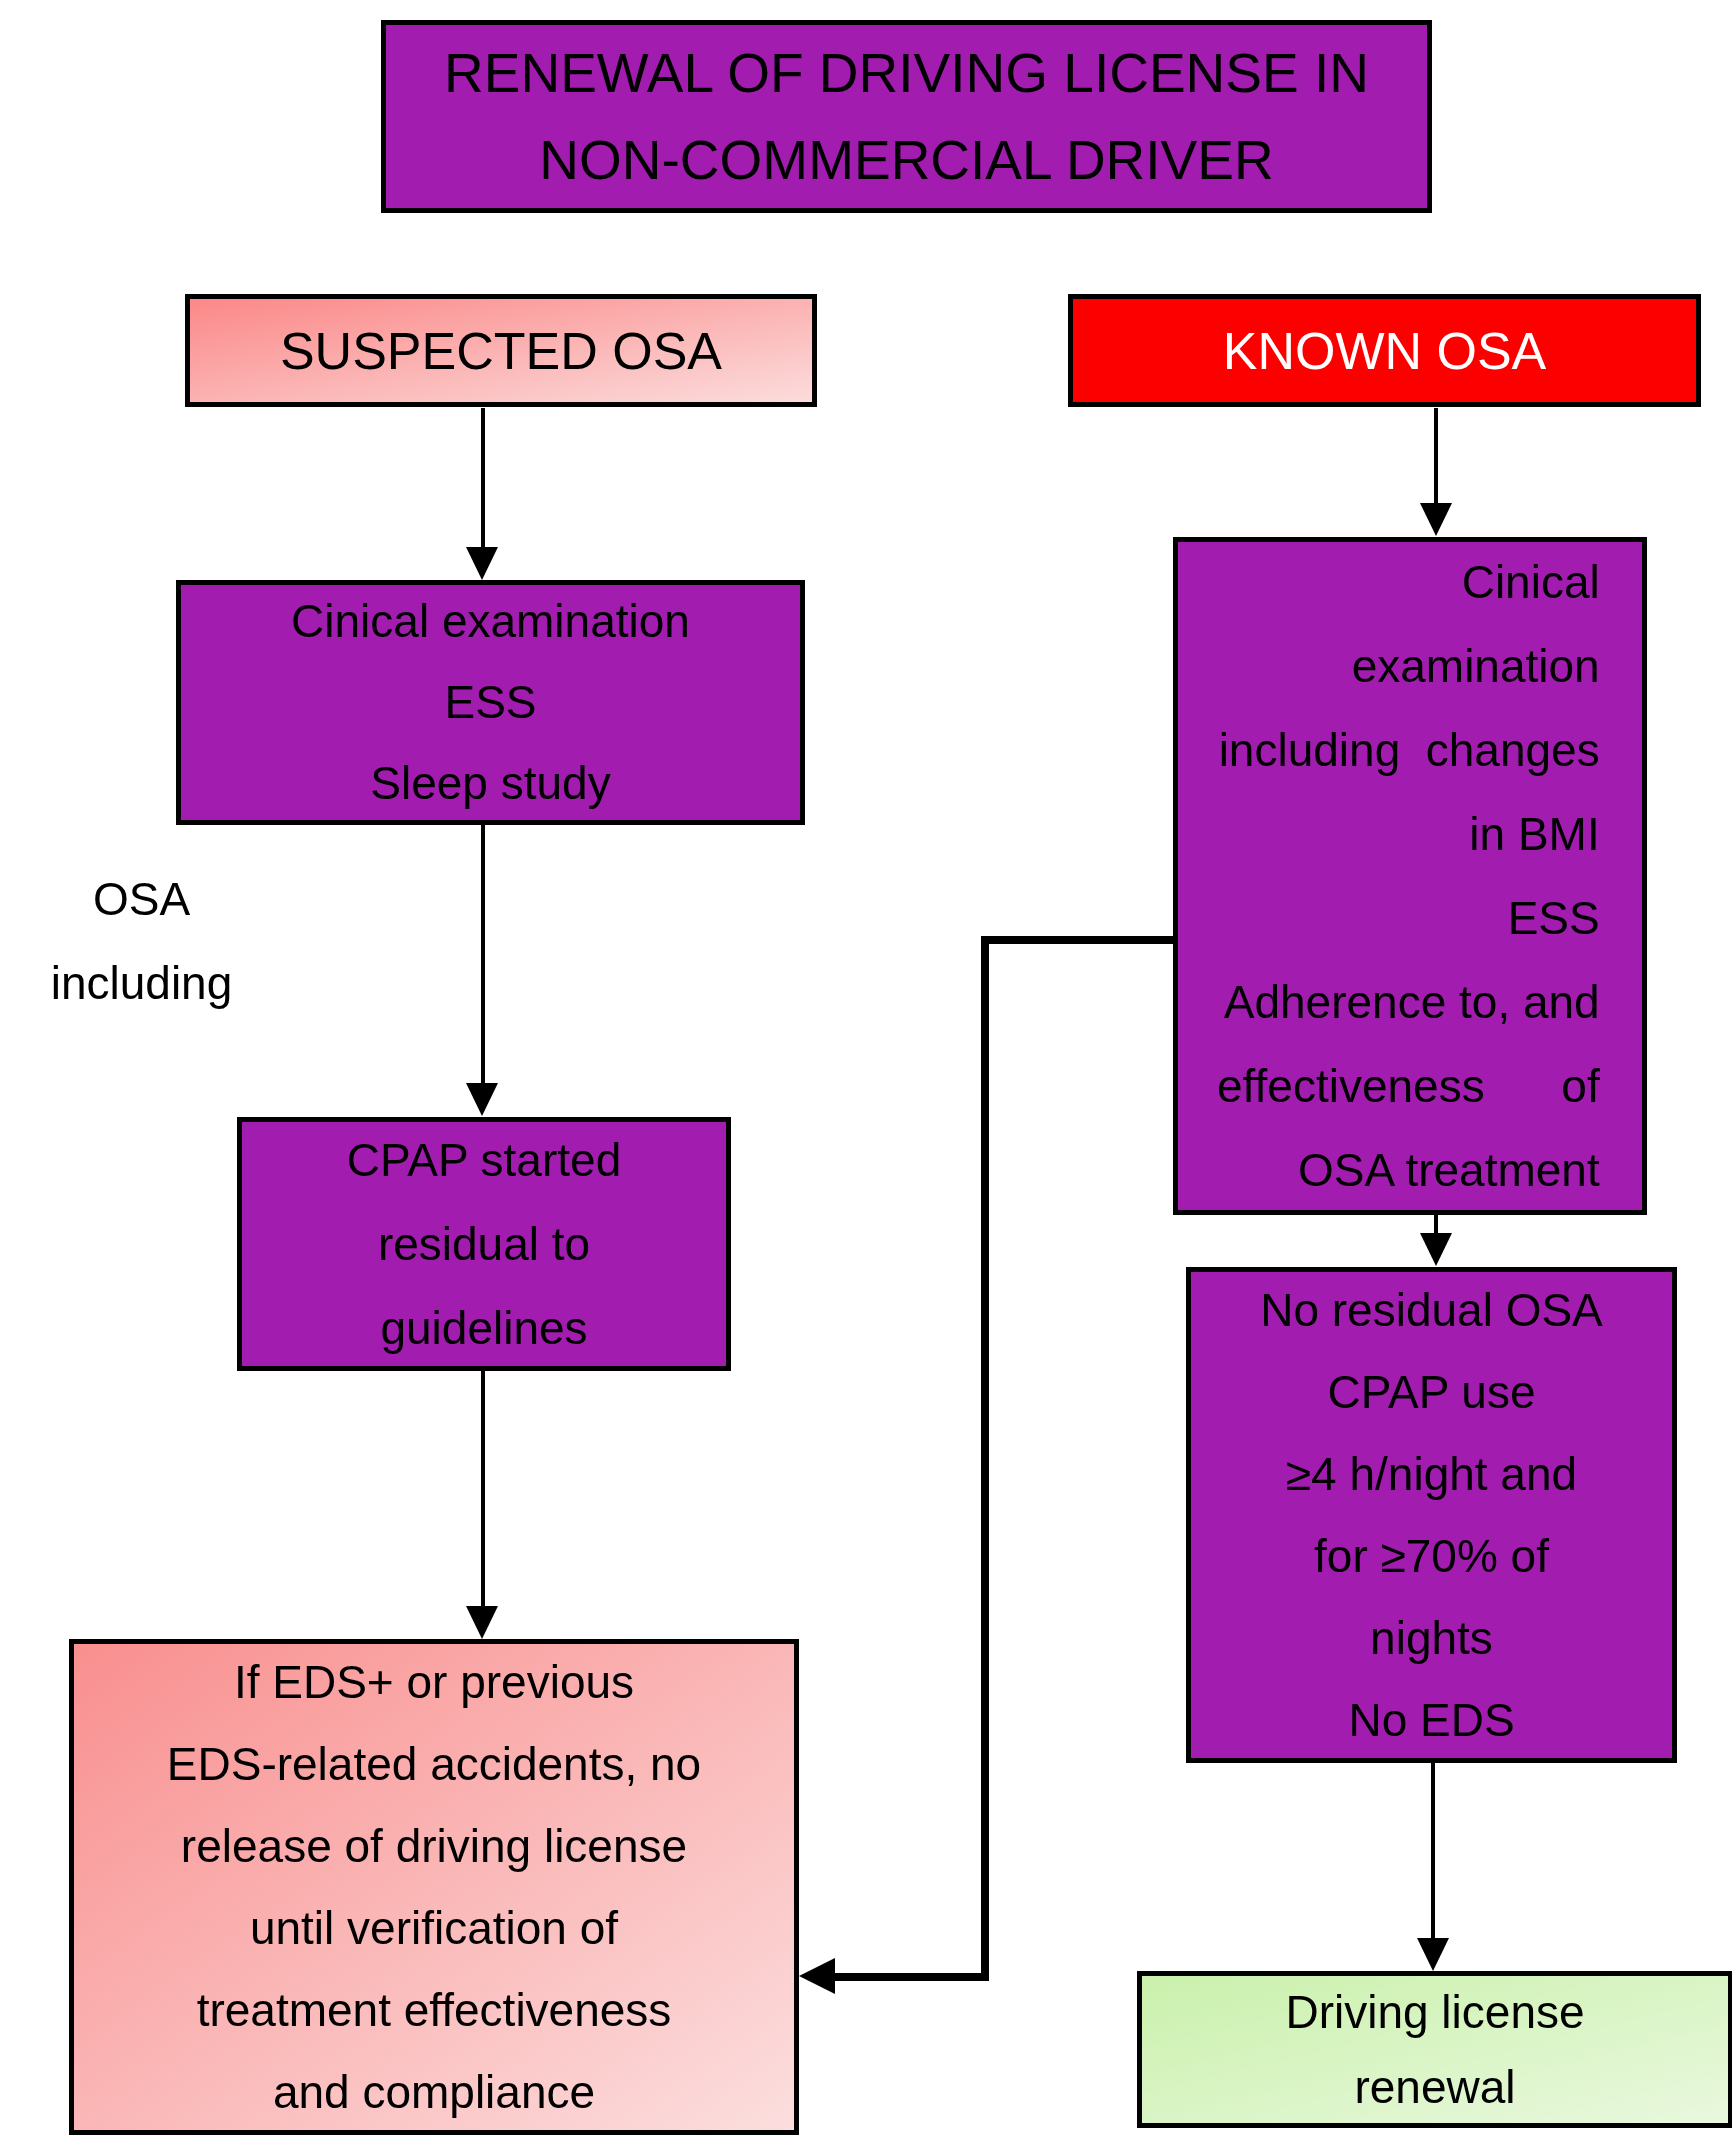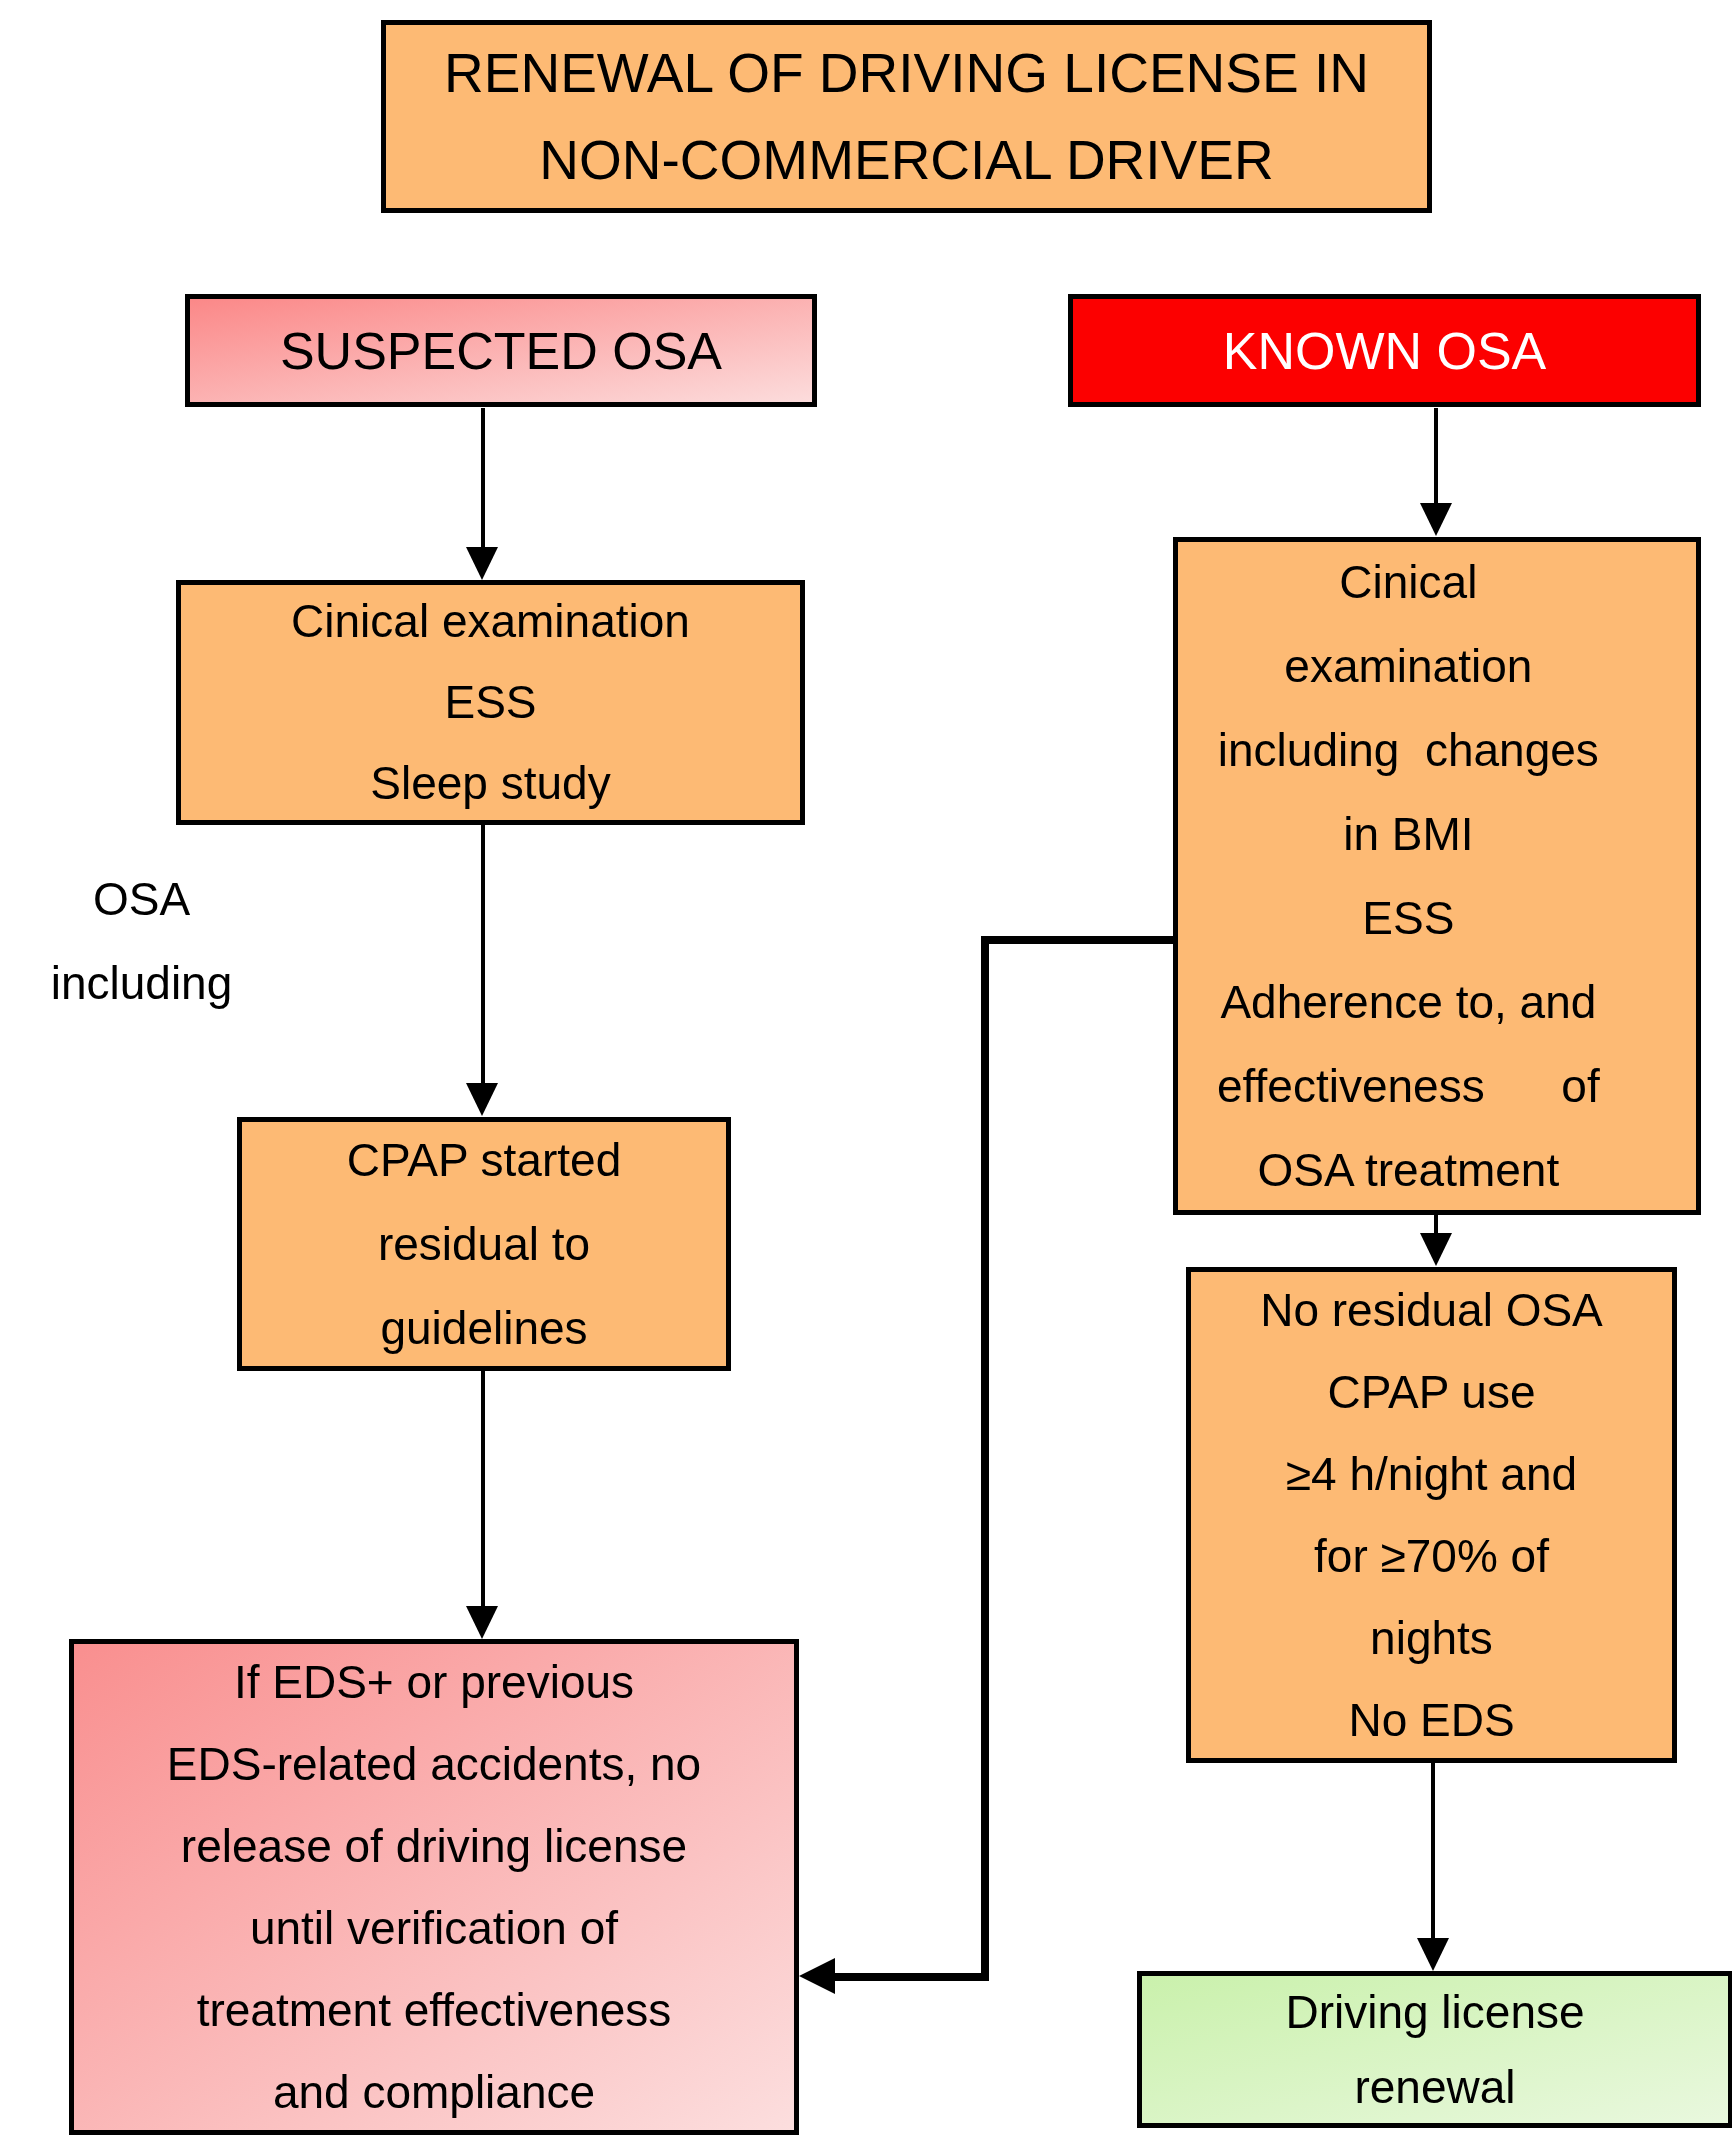--- a/index.html
+++ b/index.html
@@ -9,21 +9,21 @@
     height:2151px;
     background:#ffffff;
     font-family:"Liberation Sans", sans-serif;
     color:#000000;
     overflow:hidden;
   }
   .box{
     position:absolute;
     border:5.2px solid #000000;
     box-sizing:border-box;
-    background:#fdba74;
+    background:#a21caf;
     display:flex;
     align-items:center;
     justify-content:center;
     text-align:center;
   }
   .box-text{
     white-space:pre-wrap;
     font-size:46px;
     line-height:83px;
   }
@@ -49,22 +49,22 @@
   }
   .cpap-box{left:237px;top:1117px;width:494px;height:254px;}
   .cpap-box .box-text{line-height:84px;}
   .outcome-left{
     left:69px;top:1639px;width:730px;height:496px;
     background:linear-gradient(to bottom right,#f98f8f 0%,#fcdede 100%);
   }
   .outcome-left .box-text{line-height:82px;}
   
   .exam-right{
-    left:1173px;top:537px;width:528px;height:678px;
-    justify-content:flex-start;text-align:center;
+    left:1173px;top:537px;width:474px;height:678px;
+    justify-content:flex-start;text-align:right;
     padding-left:39px;padding-right:23px;
   }
   .exam-right .box-text{line-height:84px;}
   .criteria-box{left:1186px;top:1267px;width:491px;height:496px;}
   .criteria-box .box-text{line-height:82px;}
   .outcome-right{
     left:1137px;top:1971px;width:596px;height:157px;
     background:linear-gradient(to bottom right,#caf1ac 0%,#e9f8de 100%);
   }
   .outcome-right .box-text{line-height:75px;}

